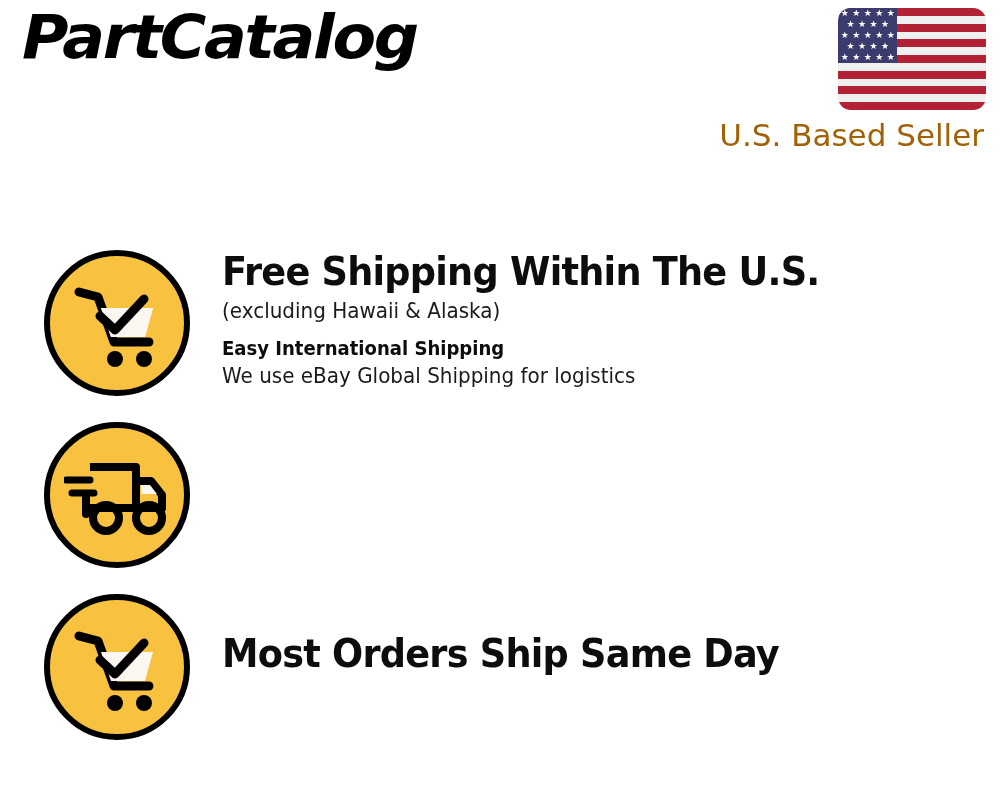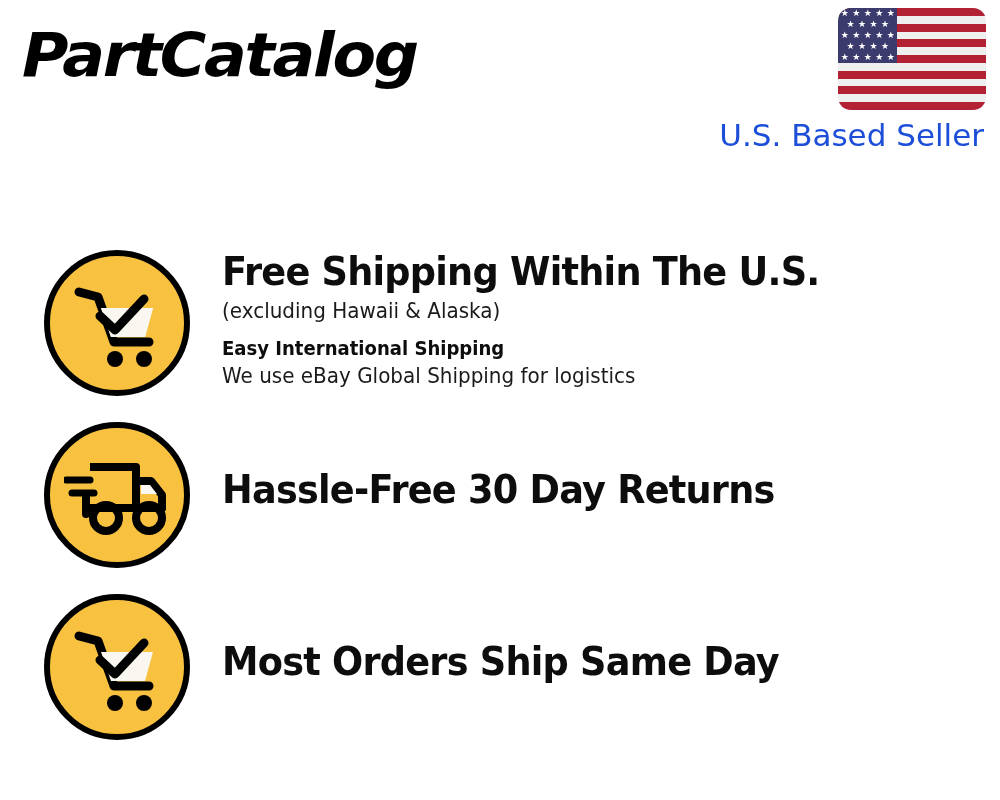--- a/index.html
+++ b/index.html
@@ -22,21 +22,21 @@
     position: absolute;
     left: 0; top: 0;
     width: 1000px;
     height: 170px;
   }
 
   
   #brand-logo {
     position: absolute;
     left: 22px;
-    top: 18px;
+    top: 0;
     width: 480px;
     height: 96px;
     text-align: center;
   }
   #brand-wordmark {
     position: absolute;
     left: 0;
     top: 0;
     font-family: "DejaVu Sans", sans-serif;
     font-size: 61px;
@@ -111,21 +111,21 @@
     font-family: "DejaVu Sans", sans-serif;
   }
   #seller-label {
     display: block;
     margin-top: 2px;
     padding-right: 2px;
     font-family: "DejaVu Sans", sans-serif;
     font-size: 31px;
     font-weight: 400;
     line-height: 38px;
-    color: #1d4ed8;
+    color: #a16207;
     white-space: nowrap;
   }
 
   
   #feature-list {
     position: absolute;
     left: 0;
     top: 232px;
     width: 1000px;
   }
@@ -165,21 +165,21 @@
     transform: translate(-50%, -50%);
   }
 
   .feature-text {
     position: absolute;
     left: 222px;
     right: 20px;
   }
   #feature-row-0 .feature-text { top: 16px; }
   #feature-row-1 .feature-text { top: 44px; }
-  #feature-row-2 .feature-text { top: 44px; }
+  #feature-row-2 .feature-text { top: 36px; }
 
   .feature-title {
     font-family: "DejaVu Sans", sans-serif;
     font-size: 39px;
     font-weight: 700;
     line-height: 48px;
     letter-spacing: -0.8px;
     color: #0d0d0d;
     white-space: nowrap;
     transform: scaleX(0.94);
@@ -280,23 +280,20 @@
           <path d="M26 15 H72 V56 H26" stroke="#000" stroke-width="8" stroke-linejoin="round" fill="none"></path>
           <path d="M72 29 H87 L98 43 V56 H72 Z" stroke="#000" stroke-width="8" stroke-linejoin="round" fill="none"></path>
           <path d="M77 33 H86 L93 42 H77 Z" fill="#FAF7F0"></path>
           <path d="M22 56 H98" stroke="#000" stroke-width="8" stroke-linecap="round"></path>
           <path d="M22 44 V62" stroke="#000" stroke-width="8" stroke-linecap="round"></path>
           <circle cx="42" cy="66" r="13" stroke="#000" stroke-width="8" fill="none"></circle>
           <circle cx="85" cy="66" r="13" stroke="#000" stroke-width="8" fill="none"></circle>
         </svg>
       </span>
     </div>
-    <div class="feature-text">
-      <div class="feature-title">Hassle-Free 30 Day Returns</div>
-    </div>
   </div>
 
   <div class="feature-row" id="feature-row-2">
     <div class="feature-icon">
       <span class="icon-circle">
         <svg width="104" height="96" viewBox="0 0 104 96" fill="none">
           <path d="M14 17 L33 22 L49 67 L84 67" stroke="#000" stroke-width="9" stroke-linecap="round" stroke-linejoin="round" fill="none"></path>
           <path d="M36 33 L88 33 L80 62 L46 62 Z" fill="#FAF7F0"></path>
           <path d="M35 41 L50 55 L79 24" stroke="#000" stroke-width="9" stroke-linecap="round" stroke-linejoin="round" fill="none"></path>
           <circle cx="50" cy="84" r="8" fill="#000"></circle>

